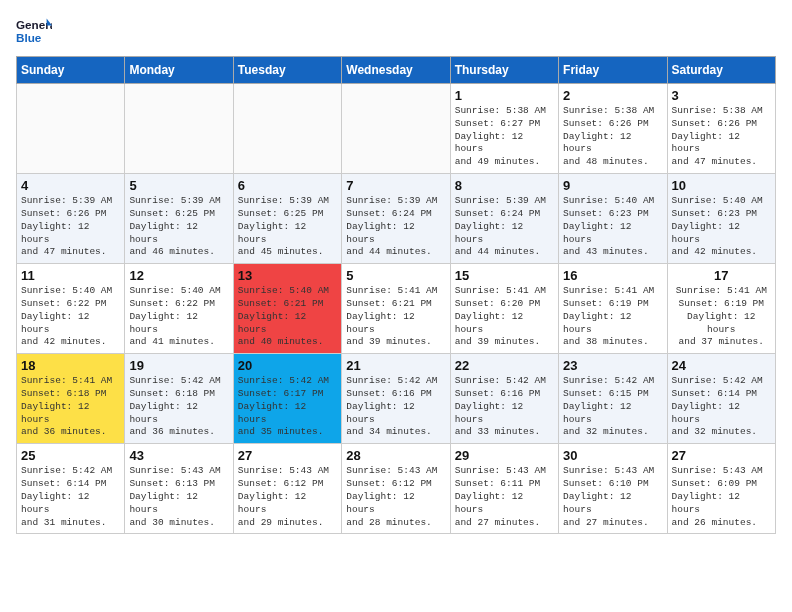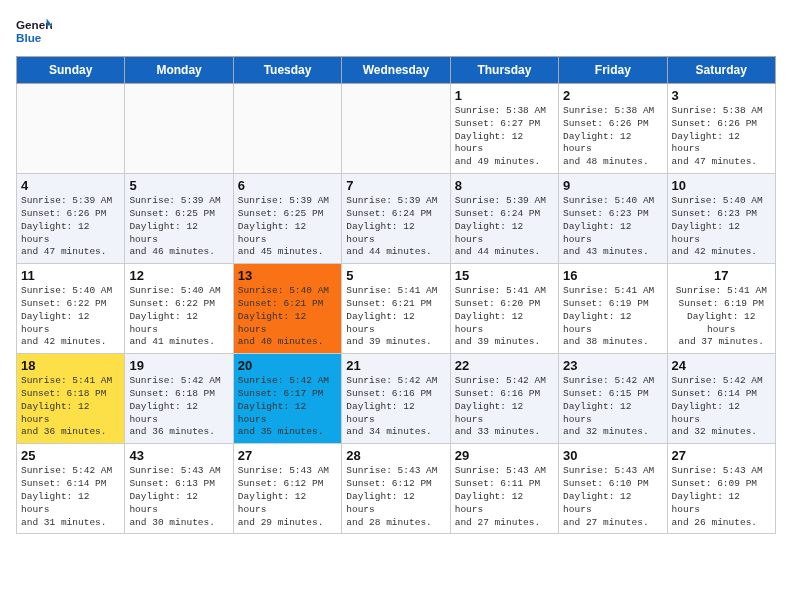--- a/index.html
+++ b/index.html
@@ -41,21 +41,21 @@
       width: 100%;
       border-collapse: collapse;
       table-layout: fixed;
     }
     th {
       background-color: #1565c0;
       color: #fff;
       font-size: 12px;
       font-weight: bold;
       padding: 6px 4px;
-      text-align: center;
+      text-align: left;
       border: 1px solid #aaa;
     }
     td {
       vertical-align: top;
       border: 1px solid #ccc;
       padding: 4px;
       font-size: 10px;
       color: #222;
       background: #fff;
       height: 80px;
@@ -195,21 +195,21 @@
 Daylight: 12 hours
 and 42 minutes.</div>
         </td>
         <td style="background: rgb(255, 255, 255);">
           <div class="day-number">12</div>
           <div class="day-info" style="white-space: pre-line;">Sunrise: 5:40 AM
 Sunset: 6:22 PM
 Daylight: 12 hours
 and 41 minutes.</div>
         </td>
-        <td style="background: #f97316;">
+        <td style="background: #ef4444;">
           <div class="day-number">13</div>
           <div class="day-info" style="white-space: pre-line;">Sunrise: 5:40 AM
 Sunset: 6:21 PM
 Daylight: 12 hours
 and 40 minutes.</div>
         </td>
         <td style="background: rgb(255, 255, 255);">
           <div class="day-number">5</div>
           <div class="day-info" style="white-space: pre-line;">Sunrise: 5:41 AM
 Sunset: 6:21 PM

